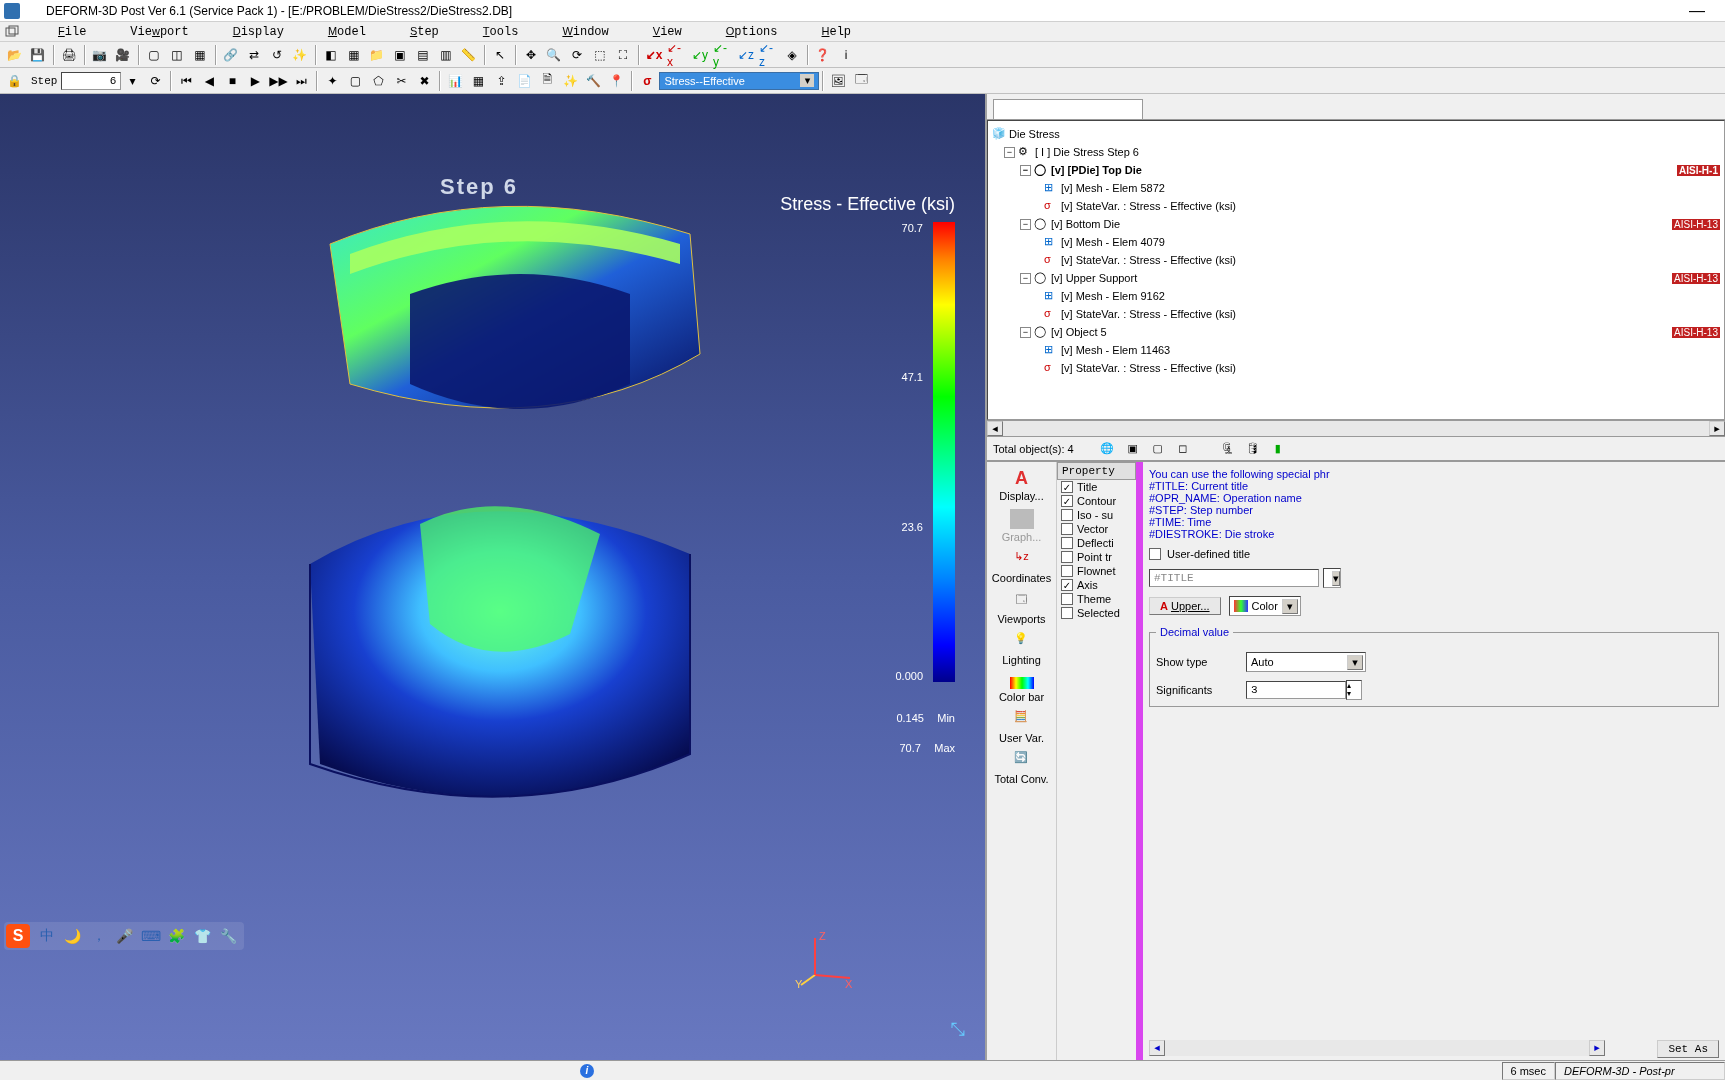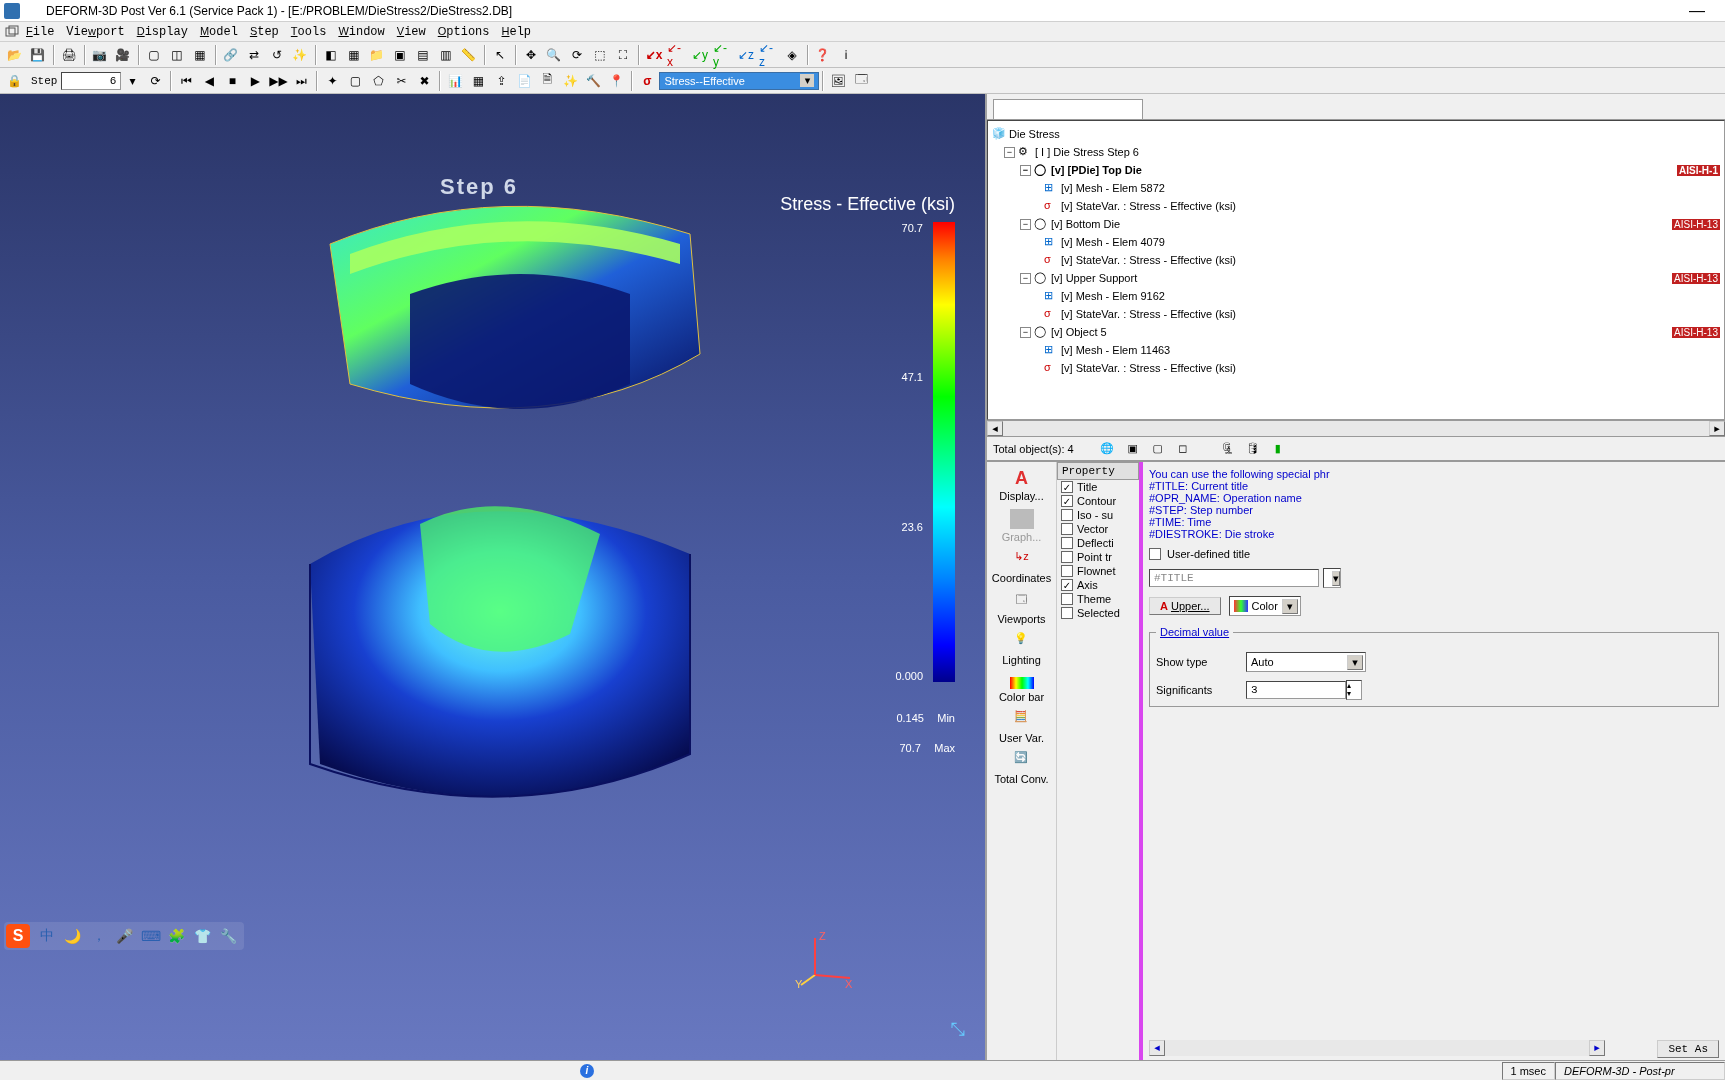--- a/index.html
+++ b/index.html
@@ -5,21 +5,21 @@
 * { box-sizing: border-box; margin: 0; padding: 0; font-family: "Tahoma", "MS Sans Serif", sans-serif; font-size: 11px; }
 body { width: 1725px; height: 1080px; background: #f0f0f0; overflow: hidden; position: relative; }
 
 
 .titlebar { height: 22px; background: #fff; display: flex; align-items: center; padding-left: 4px; border-bottom: 1px solid #d0d0d0; }
 .titlebar .app-icon { width: 16px; height: 16px; background: #3070b0; border-radius: 2px; margin-right: 6px; }
 .titlebar .title-text { font-size: 12px; margin-left: 20px; }
 .titlebar .min { margin-left: auto; margin-right: 20px; font-size: 16px; }
 
 
-.menubar { height: 20px; background: #f0f0f0; display: flex; align-items: center; padding-left: 4px; border-bottom: 1px solid #d0d0d0; }
+.menubar { height: 20px; background: #f0f0f0; display: flex; align-items: center; padding-left: 4px; border-bottom: 1px solid #d0d0d0; gap: 32px; }
 .menubar .icon { width: 16px; height: 16px; margin-right: 6px; display: inline-block; }
 .menubar span.menu-item { margin-right: 12px; cursor: default; font-family: "Courier New", monospace; font-size: 12px; }
 .menubar span.menu-item u { text-decoration: underline; }
 
 
 .toolbar { height: 26px; background: #f0f0f0; display: flex; align-items: center; padding-left: 4px; border-bottom: 1px solid #c0c0c0; }
 .tbtn { width: 22px; height: 22px; border: 1px solid transparent; margin-right: 1px; display: flex; align-items: center; justify-content: center; font-size: 12px; cursor: pointer; }
 .tsep { width: 2px; height: 20px; border-left: 1px solid #a0a0a0; border-right: 1px solid #fff; margin: 0 3px; }
 .step-label { font-family: "Courier New", monospace; margin: 0 4px; }
 .step-input { width: 60px; height: 18px; border: 1px inset #999; background: #fff; padding: 0 4px; font-family: "Courier New", monospace; text-align: right; }
@@ -69,35 +69,35 @@
 .objbar { height: 25px; display: flex; align-items: center; padding: 0 6px; border-top: 1px solid #999; border-bottom: 1px solid #999; font-family: "Courier New", monospace; }
 .objbar .obtn { width: 22px; height: 22px; margin-left: 3px; border: 1px solid transparent; display: flex; align-items: center; justify-content: center; }
 
 
 .propsplit { flex: 1; display: flex; border-top: 1px solid #999; }
 .prop-left { width: 70px; background: #f0f0f0; display: flex; flex-direction: column; align-items: center; padding-top: 6px; border-right: 1px solid #ccc; }
 .prop-left .pl-item { width: 64px; text-align: center; margin-bottom: 6px; font-family: "Courier New", monospace; font-size: 11px; cursor: pointer; }
 .prop-left .pl-item .pl-icon { width: 24px; height: 20px; margin: 0 auto 2px; }
 .prop-left .pl-item.disabled { color: #999; }
 
-.prop-mid { width: 86px; border-right: 4px solid #d946ef; background: #f0f0f0; }
+.prop-mid { width: 86px; border-right: 7px solid #d946ef; background: #f0f0f0; }
 .prop-mid .hdr { background: #e0e0e0; border: 1px solid #999; padding: 2px 4px; font-family: "Courier New", monospace; }
 .prop-mid .chk-row { display: flex; align-items: center; padding: 1px 4px; font-family: "Courier New", monospace; }
 .prop-mid .chk { width: 12px; height: 12px; border: 1px solid #666; margin-right: 4px; display: inline-flex; align-items: center; justify-content: center; font-size: 10px; background: #fff; }
 .prop-mid .chk.on::after { content: "✓"; color: #000; }
 
 .prop-right { flex: 1; padding: 6px; font-family: "Courier New", monospace; color: #0000cc; overflow: hidden; position: relative; }
 .prop-right .hint-line { white-space: nowrap; }
 .prop-right .field-row { margin-top: 8px; display: flex; align-items: center; color: #000; }
 .prop-right .chk2 { width: 12px; height: 12px; border: 1px solid #666; margin-right: 6px; background: #fff; }
 .prop-right input[type=text] { border: 1px inset #999; height: 18px; padding: 0 4px; background: #fff; font-family: "Courier New", monospace; }
 .prop-right .combo { border: 1px inset #999; height: 20px; display: inline-flex; align-items: center; padding: 0 2px 0 4px; background: #fff; }
 .prop-right .combo .carrow { width: 16px; text-align: center; background: #d4d0c8; border: 1px outset #ccc; margin-left: 4px; }
 .prop-right fieldset { border: 1px solid #999; margin-top: 10px; padding: 6px; }
-.prop-right fieldset legend { padding: 0 4px; text-decoration: underline; }
+.prop-right fieldset legend { padding: 0 4px; }
 .prop-right .btn { border: 1px outset #ccc; background: #e8e8e8; padding: 2px 10px; font-family: inherit; }
 .prop-right .hscroll { position: absolute; bottom: 4px; left: 6px; right: 120px; height: 16px; background: #e8e8e8; display: flex; }
 .prop-right .hscroll .arrow { width: 16px; border: 1px outset #ccc; text-align: center; }
 .prop-right .setasbtn { position: absolute; bottom: 2px; right: 6px; }
 
 
 .statusbar { height: 20px; background: #f0f0f0; border-top: 1px solid #999; display: flex; align-items: center; font-family: "Courier New", monospace; }
 .statusbar .cell { border: 1px inset #ccc; height: 18px; padding: 0 8px; display: flex; align-items: center; }
 .statusbar .info-icon { width: 14px; height: 14px; border-radius: 50%; background: #2a70e0; color: #fff; text-align: center; line-height: 14px; font-style: italic; font-weight: bold; font-size: 10px; margin-left: 580px; }
 </style>
@@ -507,15 +507,15 @@
         </div>
         <button class="btn setasbtn">Set As</button>
       </div>
     </div>
   </div>
 </div>
 
 <div class="statusbar">
   <span class="info-icon">i</span>
   <span style="flex:1"></span>
-  <span class="cell">1 msec</span>
+  <span class="cell">6 msec</span>
   <span class="cell" style="width:170px;font-style:italic;">DEFORM-3D  -  Post-pr</span>
 </div>
 
 </body></html>

